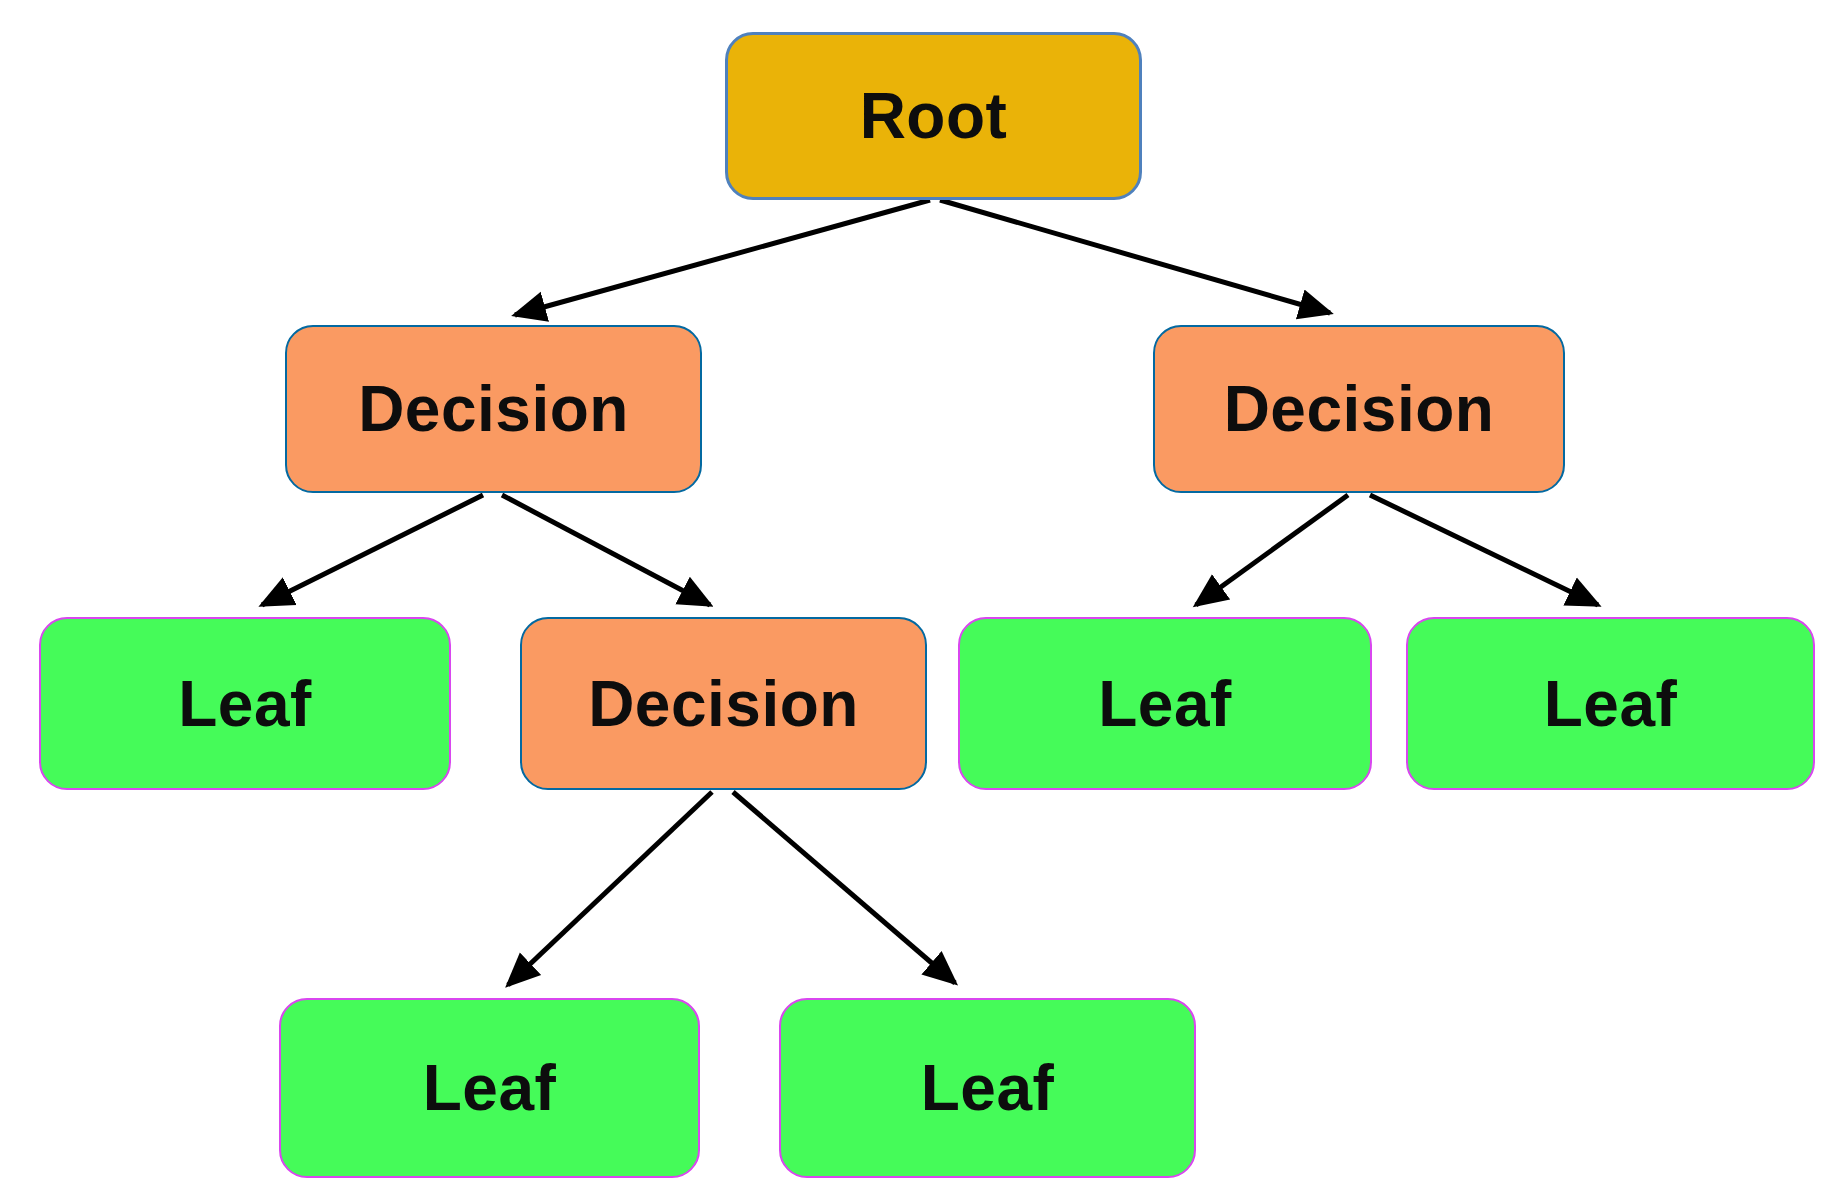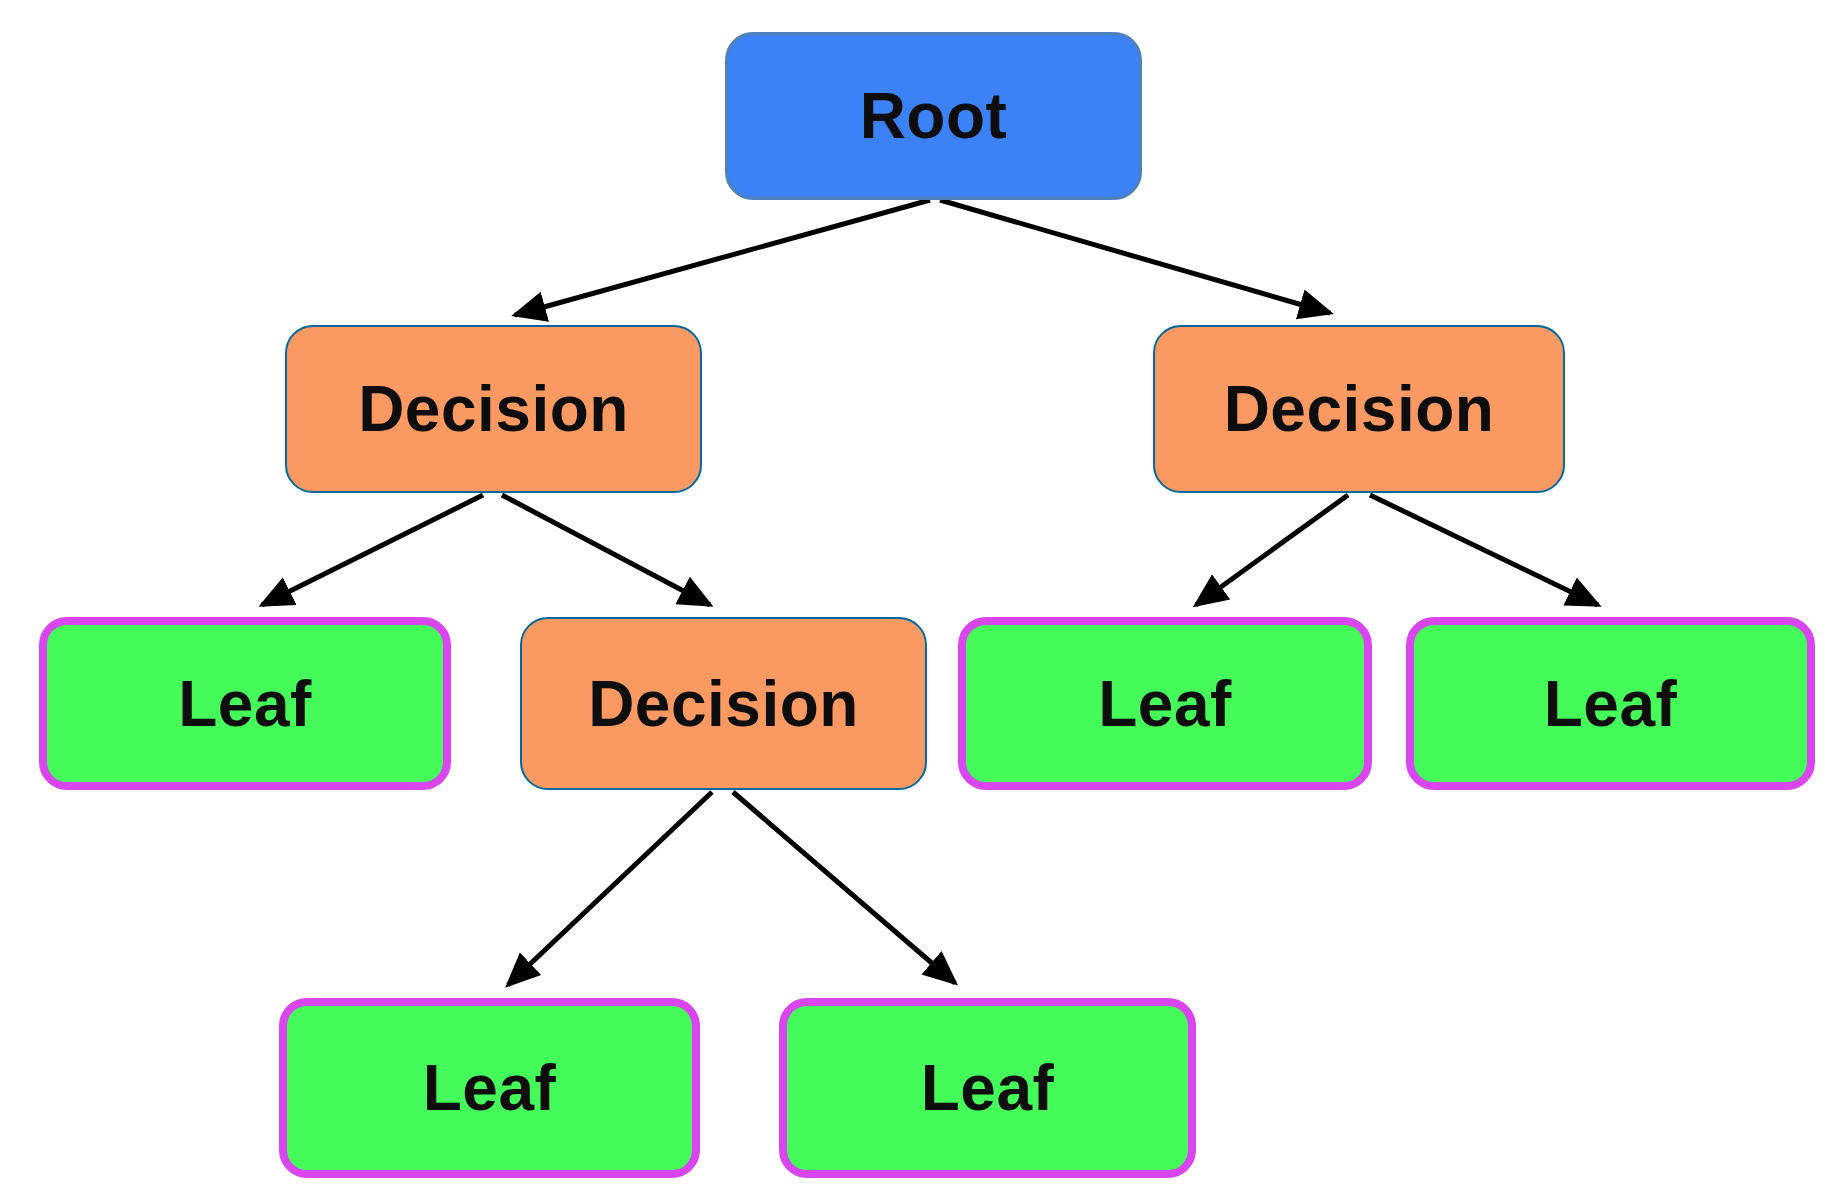--- a/index.html
+++ b/index.html
@@ -30,30 +30,30 @@
     justify-content: center;
     border-radius: 28px;
     box-sizing: border-box;
     font-weight: 700;
     font-size: 64px;
     color: #0d0d0d;
     letter-spacing: 0.5px;
     text-align: center;
   }
   .node-root {
-    background: #3b82f6;
+    background: #eab308;
     border: 3px solid #4f81bd;
   }
   .node-decision {
     background: #fa9a62;
     border: 2px solid #0369a1;
   }
   .node-leaf {
     background: #45fb59;
-    border: 8px solid #d946ef;
+    border: 2px solid #d946ef;
   }
   
   #n-root            { left: 725px;  top: 32px;  width: 417px; height: 168px; }
   #n-decision-left   { left: 285px;  top: 325px; width: 417px; height: 168px; }
   #n-decision-right  { left: 1153px; top: 325px; width: 412px; height: 168px; }
   #n-leaf-left       { left: 39px;   top: 617px; width: 412px; height: 173px; }
   #n-decision-middle { left: 520px;  top: 617px; width: 407px; height: 173px; }
   #n-leaf-mid-right  { left: 958px;  top: 617px; width: 414px; height: 173px; }
   #n-leaf-far-right  { left: 1406px; top: 617px; width: 409px; height: 173px; }
   #n-leaf-bottom-left  { left: 279px; top: 998px; width: 421px; height: 180px; }

